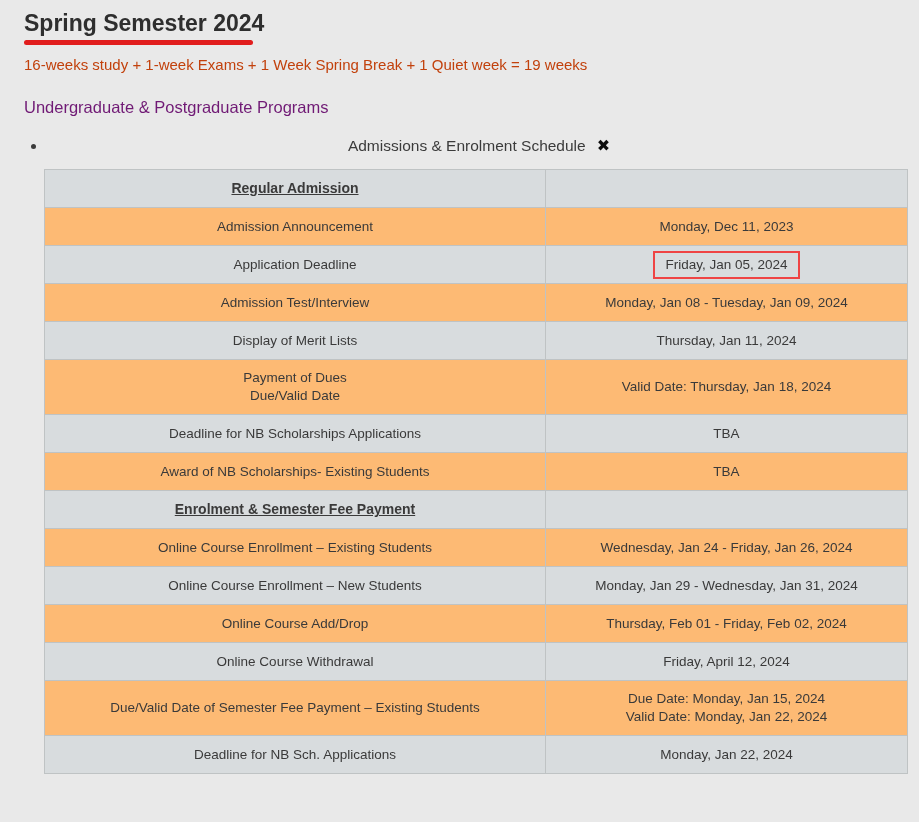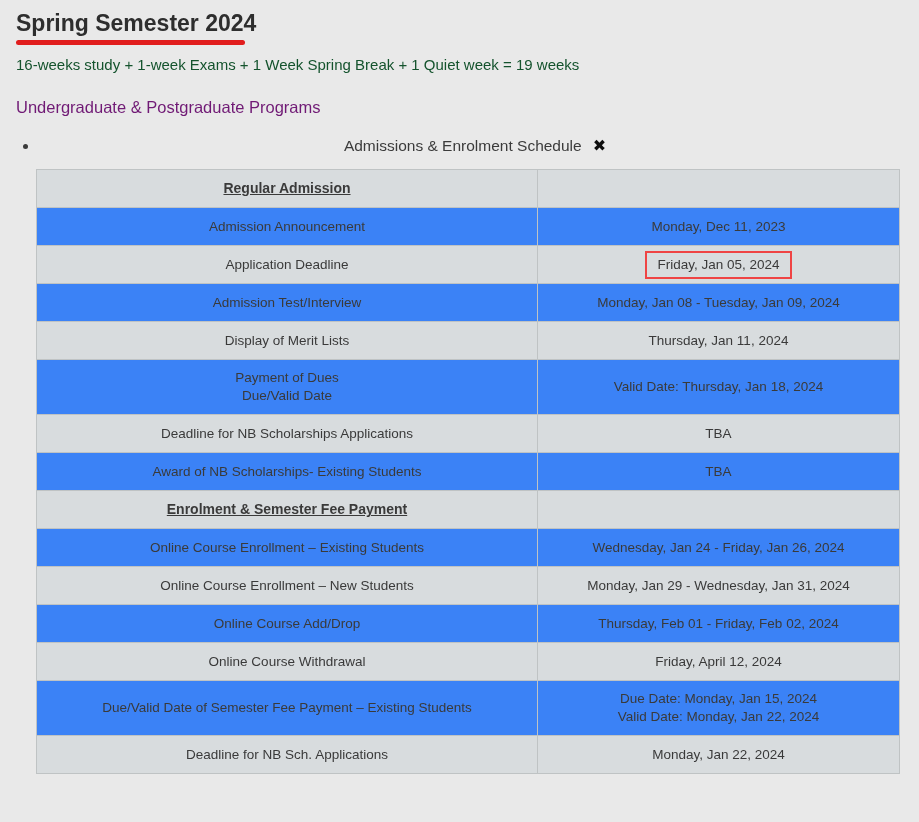--- a/index.html
+++ b/index.html
@@ -4,38 +4,38 @@
 <style>
   * { box-sizing: border-box; }
   html, body { margin: 0; padding: 0; }
   body {
     width: 919px; height: 822px;
     background: #e9e9e9;
     font-family: "Liberation Sans", "DejaVu Sans", sans-serif;
     color: #333;
     overflow: hidden;
   }
-  .content { padding: 10px 8px 0 16px; }
+  .content { padding: 10px 8px 0 24px; }
 
   .page-title {
     font-size: 23px;
     font-weight: 700;
     color: #2e2e2e;
     margin: 0;
     line-height: 1.15;
   }
   .red-underline {
     width: 229px; height: 5px;
     background: #e11d1d;
     border-radius: 3px;
     margin-top: 4px;
   }
   .subtitle {
     font-size: 15px;
-    color: #14532d;
+    color: #c2410c;
     margin-top: 11px;
   }
   .section-heading {
     font-size: 16.5px;
     font-weight: 400;
     color: #701a75;
     margin-top: 25px;
   }
   ul.schedule-list {
     margin: 19px 0 0 0;
@@ -67,21 +67,21 @@
     font-size: 13.5px;
     color: #3a3a3a;
     height: 38px;
     padding: 3px 8px;
     white-space: pre-line;
     line-height: 1.35;
   }
   table.schedule-table td:first-child { width: 501px; }
   table.schedule-table td:last-child  { width: 362px; }
   tr.gray td  { background: #d8dcde; }
-  tr.white td { background: #3b82f6; }
+  tr.white td { background: #fdba74; }
   tr.section td {
     font-weight: 700;
     font-size: 14px;
   }
   tr.section td:first-child { text-decoration: underline; }
   tr.tall td { height: 55px; }
   .highlight-box {
     display: inline-block;
     border: 2px solid #ef4444;
     padding: 3px 10px;

